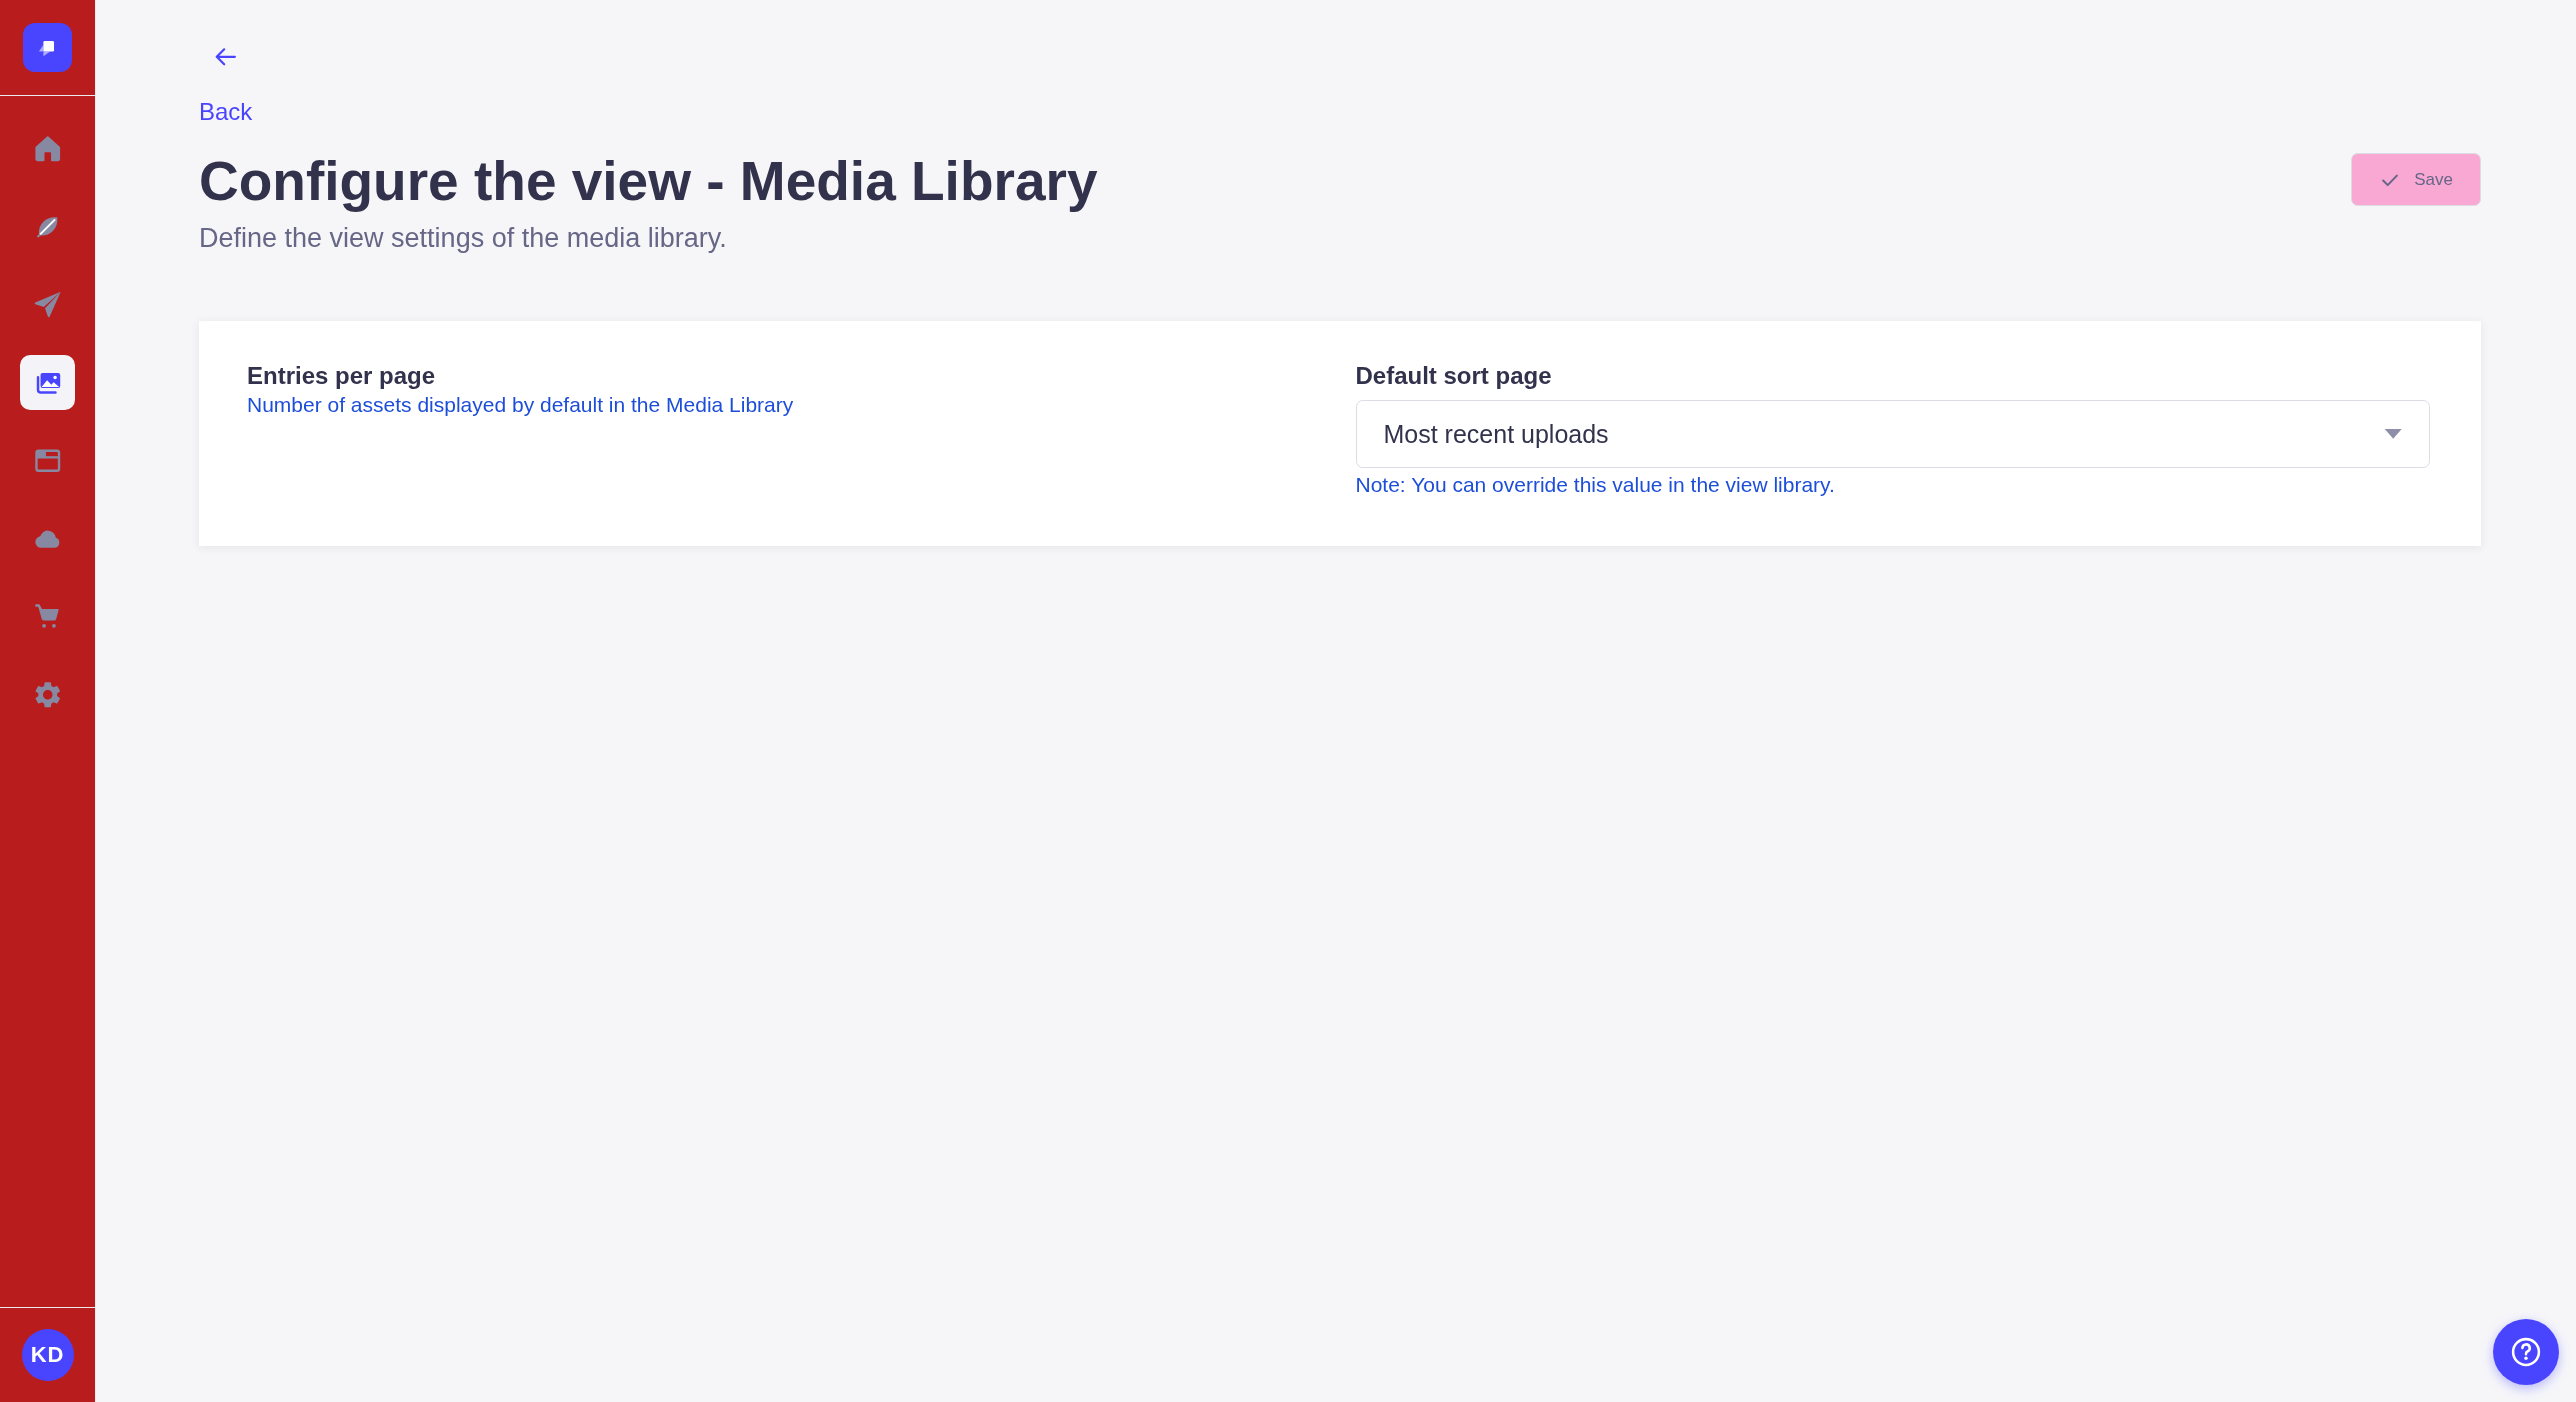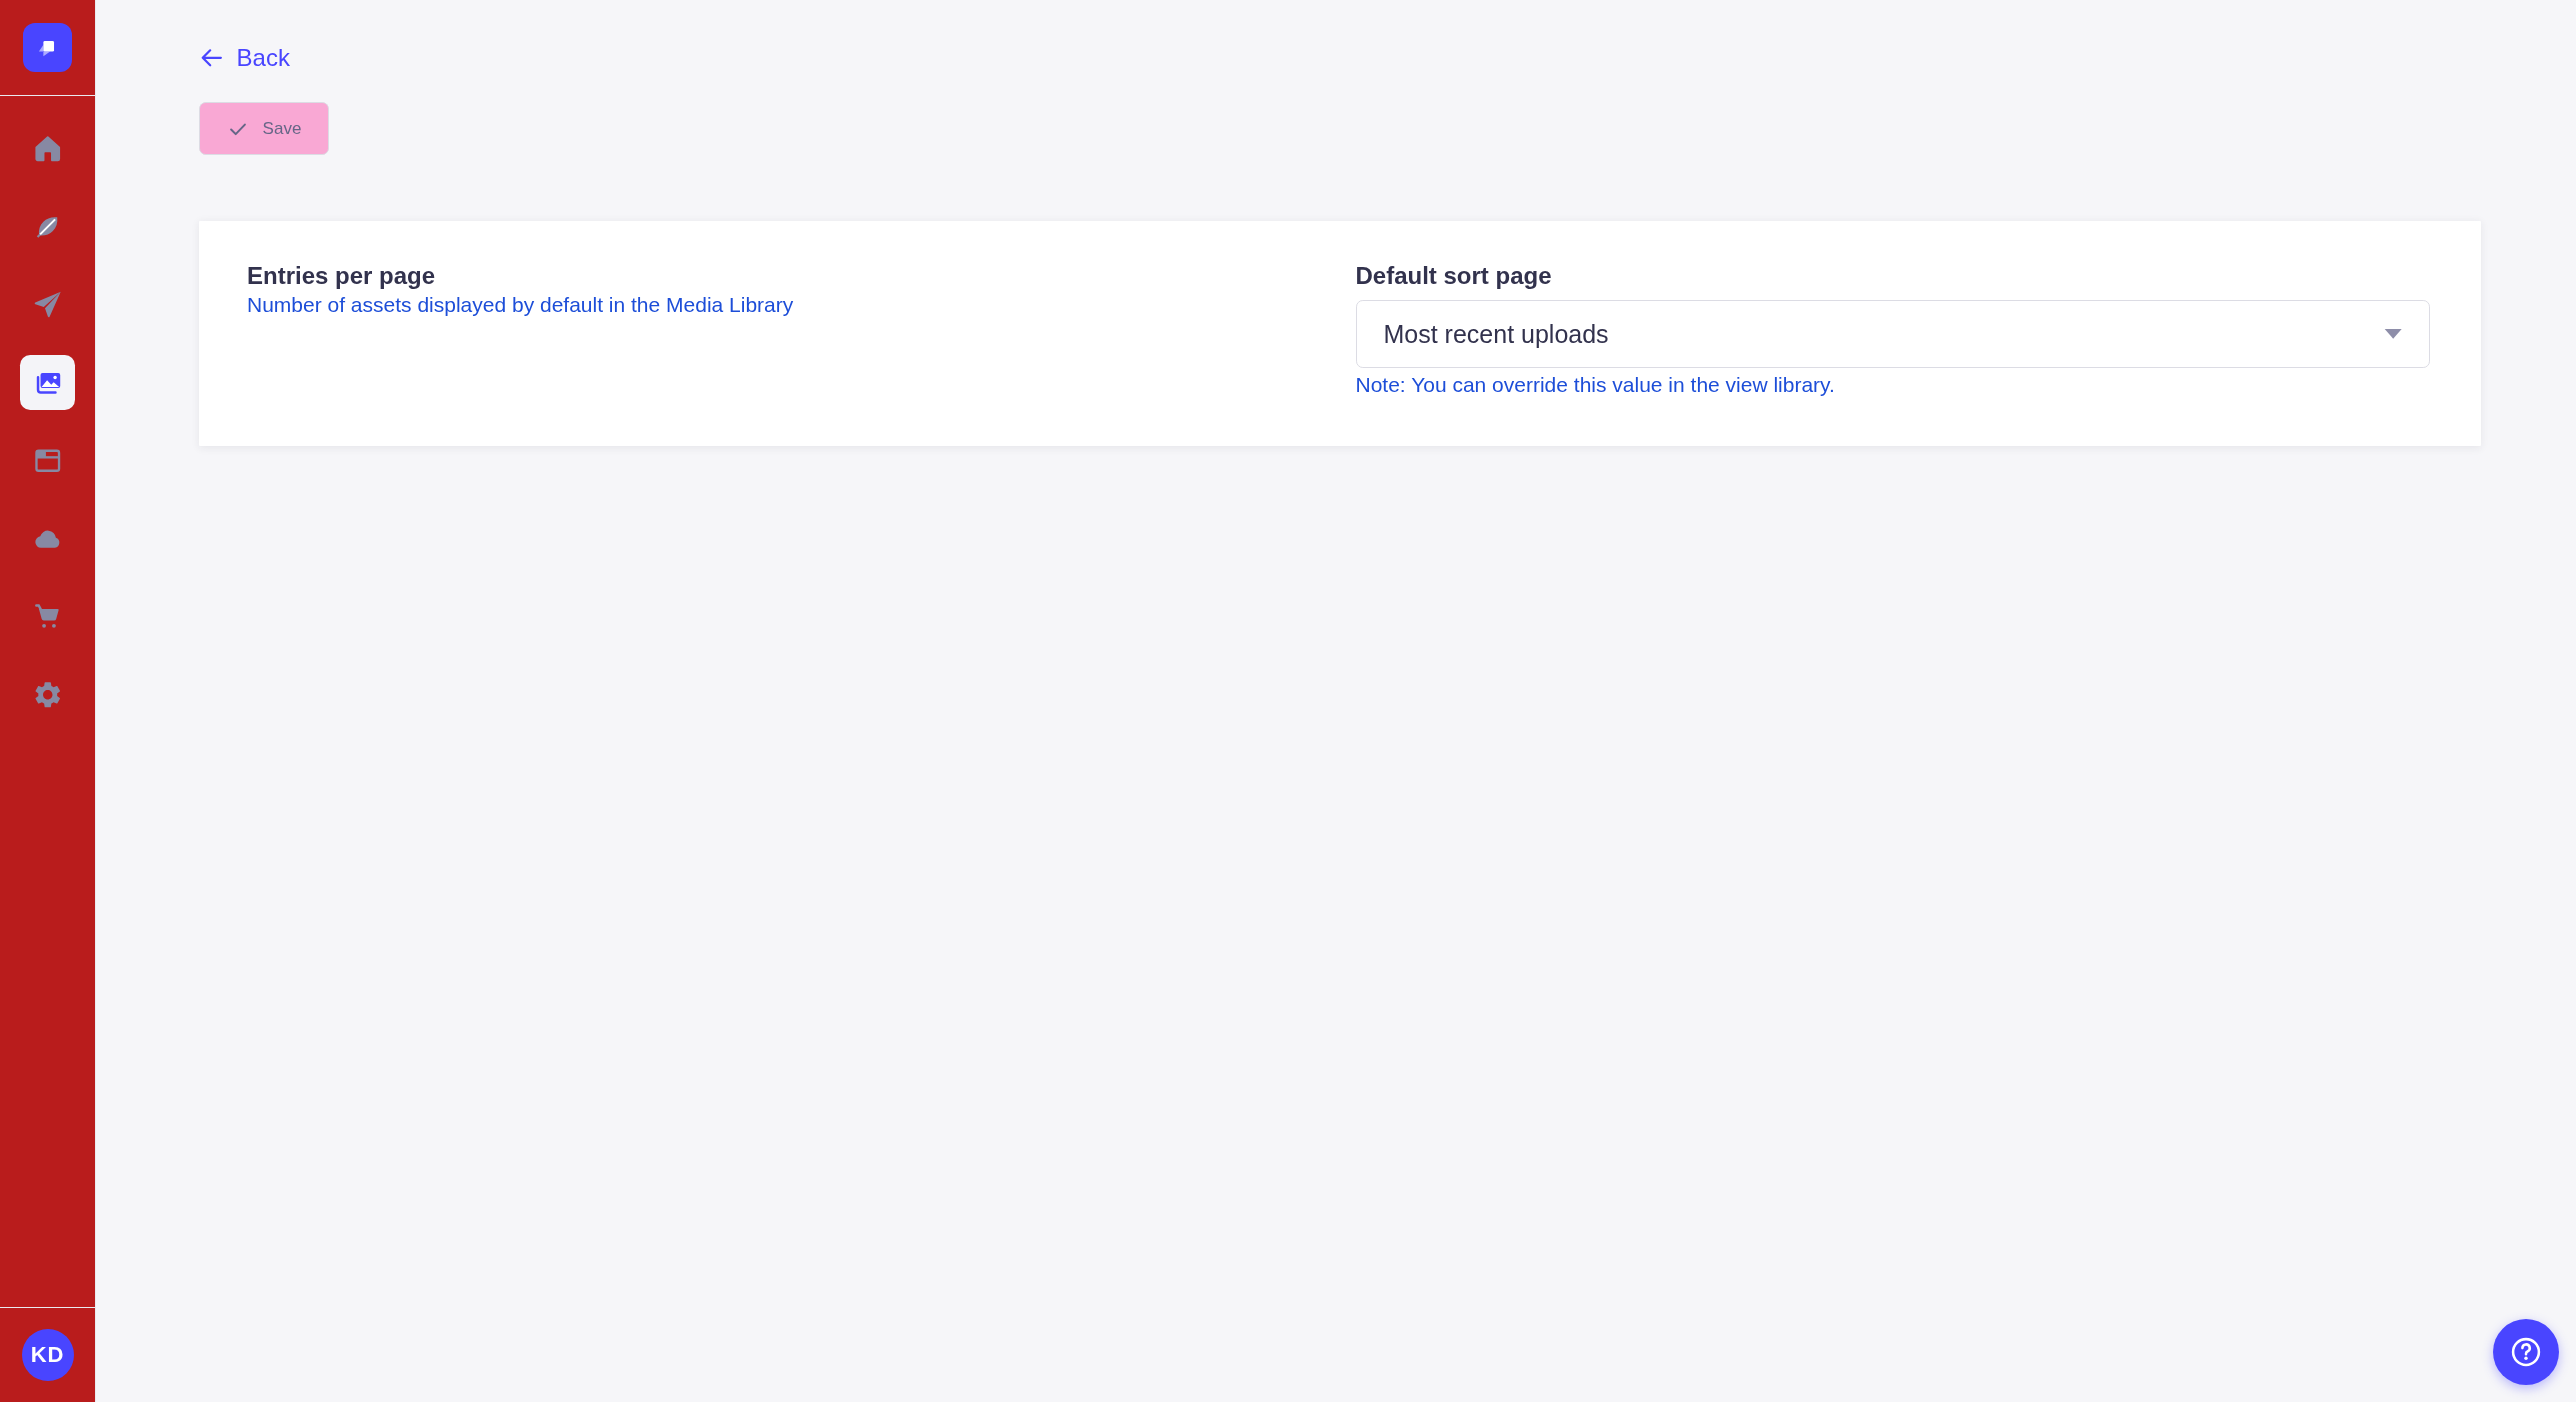--- a/index.html
+++ b/index.html
@@ -45,23 +45,23 @@
   .avatar {
     width:52px; height:52px; border-radius:50%; border:none; cursor:pointer;
     background:#4945ff; color:#ffffff; font-weight:bold; font-size:22px;
     font-family:"Liberation Sans", sans-serif;
     display:flex; align-items:center; justify-content:center; letter-spacing:0.9px;
   }
 
   
   .main { margin-left:96px; padding:44px 95px 0 103px; }
   .back-link {
-    display:inline-flex; align-items:center; gap:12px;
+    display:inline-flex; align-items:center; gap:28px;
     color:#4945ff; font-size:24px; line-height:27px; font-weight:500;
-    text-decoration:none; cursor:pointer;
+    text-decoration:none; cursor:pointer;flex-direction:column;
   }
   .back-link svg { width:25.6px; height:25.6px; }
 
   .title-row { display:flex; justify-content:space-between; align-items:flex-start; margin-top:22px; }
   .page-title { font-size:55px; line-height:68px; font-weight:bold; color:#32324d; }
   .page-subtitle { font-size:27px; line-height:34px; color:#666687; margin-top:6.8px; }
 
   .save-btn {
     display:flex; align-items:center; gap:13.6px; flex:0 0 auto;
     height:53px; padding:0 27px; margin-top:6.8px;
@@ -200,20 +200,24 @@
 
 <main class="main">
   <a class="back-link">
     <svg viewBox="0 0 24 24" fill="none" stroke="#4945ff" stroke-width="2.1" stroke-linecap="round" stroke-linejoin="round">
       <path d="M10.5 5 3.5 12l7 7M3.5 12h17"></path>
     </svg>
     <span>Back</span>
   </a>
 
   <div class="title-row">
+    <div>
+      <h1 class="page-title">Configure the view - Media Library</h1>
+      <p class="page-subtitle">Define the view settings of the media library.</p>
+    </div>
     <button class="save-btn">
       <svg viewBox="0 0 24 24" fill="none" stroke="#666687" stroke-width="2.2" stroke-linecap="round" stroke-linejoin="round">
         <path d="M4.5 12.6l5 5L19.5 7.2"></path>
       </svg>
       <span>Save</span>
     </button>
   </div>
 
   <section class="card">
     <div class="field">

